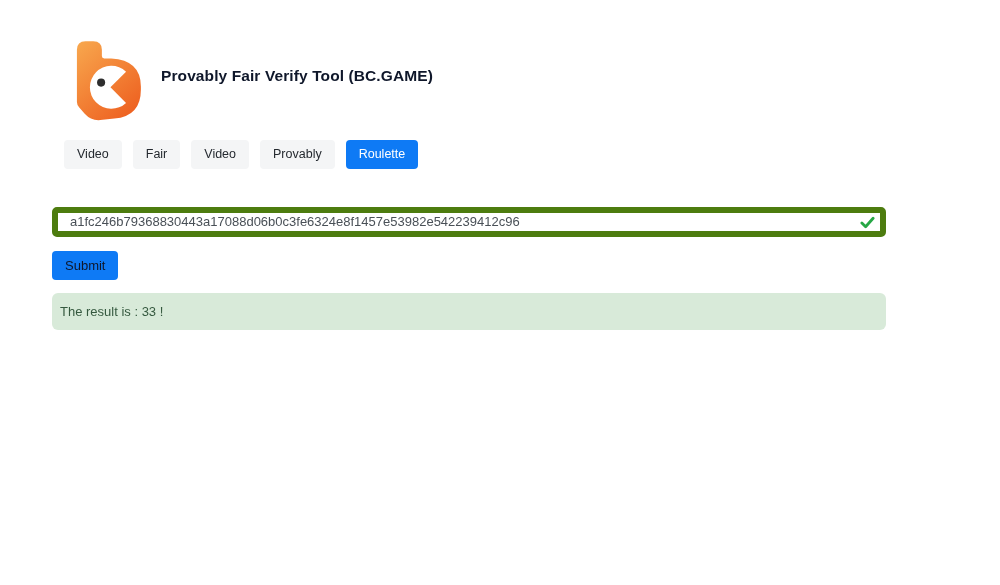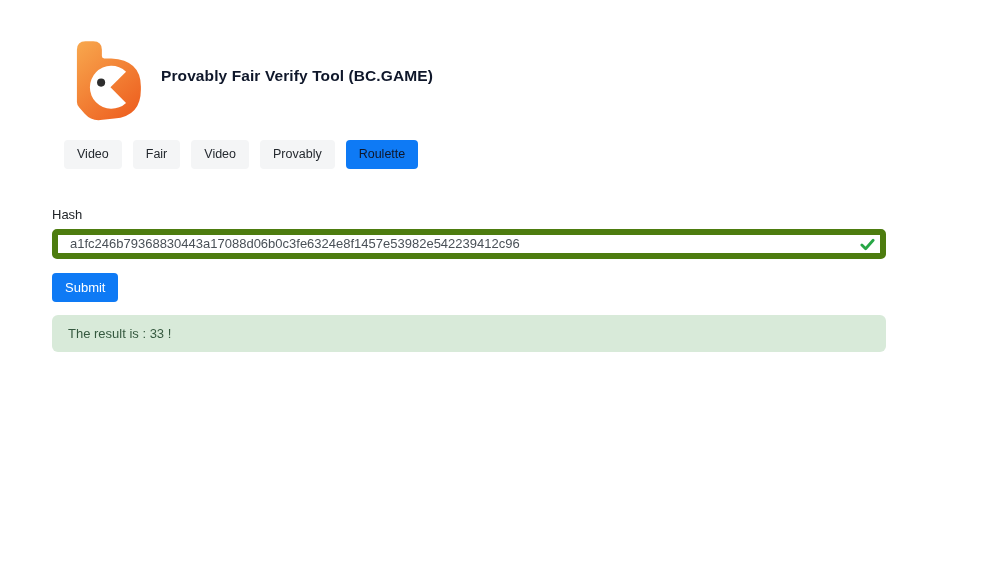--- a/index.html
+++ b/index.html
@@ -41,21 +41,21 @@
     font-family: inherit;
     font-size: 12.5px;
     line-height: 1;
     padding: 8px 13px;
     border-radius: 4px;
     cursor: pointer;
     white-space: nowrap;
   }
   .tab.active {
     background: #0e7af5;
-    color: #0f172a;
+    color: #ffffff;
   }
 
   
   .form-area { margin: 38px 0 0 52px; width: 834px; }
   .hash-label {
     display: block;
     font-size: 13px;
     color: #212529;
     margin-bottom: 7px;
   }
@@ -78,37 +78,37 @@
     top: 8px;
     width: 15px;
     height: 15px;
     pointer-events: none;
   }
 
   .submit-btn {
     margin-top: 14px;
     border: none;
     background: #0e7af5;
-    color: #ffffff;
+    color: #0f172a;
     font-family: inherit;
     font-size: 13px;
     line-height: 1;
     padding: 8px 13px;
     border-radius: 4px;
     cursor: pointer;
   }
 
   .result-alert {
     margin-top: 13px;
     width: 834px;
     background: #d8ead9;
     color: #35593f;
     font-size: 13px;
     border-radius: 6px;
-    padding: 11px 16px;
+    padding: 11px 8px;
   }
 </style>
 </head>
 <body>
 
 <div class="page">
 
   <header class="header">
     <svg class="logo" viewBox="0 0 100 110" xmlns="http://www.w3.org/2000/svg" aria-hidden="true">
       <defs>
@@ -128,21 +128,20 @@
 
   <nav class="tabs">
     <button class="tab">Video</button>
     <button class="tab">Fair</button>
     <button class="tab">Video</button>
     <button class="tab">Provably</button>
     <button class="tab active">Roulette</button>
   </nav>
 
   <section class="form-area">
-    <label class="hash-label" for="hash-input">Hash</label>
 
     <div class="input-wrap">
       <input id="hash-input" class="hash-input" type="text" value="a1fc246b79368830443a17088d06b0c3fe6324e8f1457e53982e542239412c96" style="">
       <svg class="check-icon" viewBox="0 0 16 16" xmlns="http://www.w3.org/2000/svg" aria-hidden="true">
         <path d="M2 8.5 L6 12.5 L14 3.5" fill="none" stroke="#27a745" stroke-width="3" stroke-linecap="round" stroke-linejoin="round"></path>
       </svg>
     </div>
 
     <button class="submit-btn">Submit</button>
 

